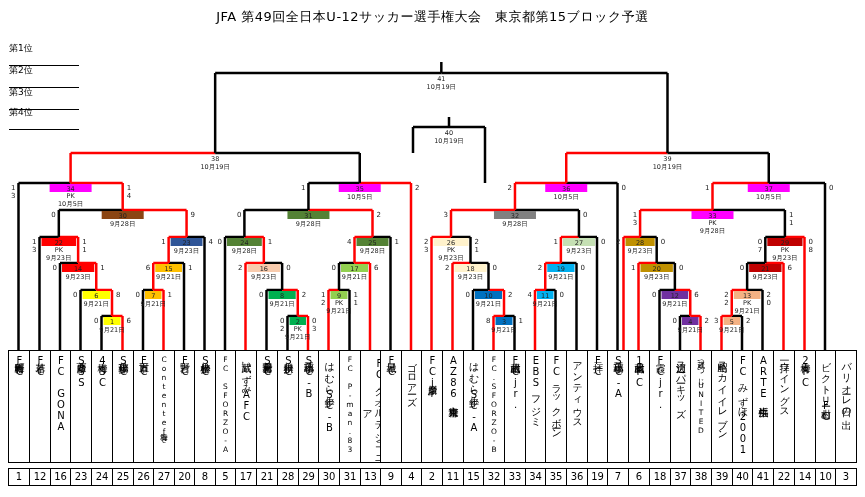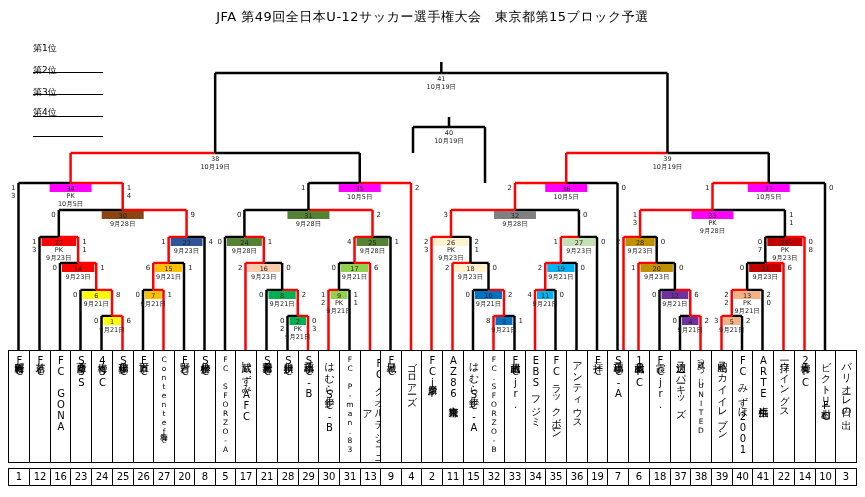--- a/index.html
+++ b/index.html
@@ -1,18 +1,18 @@
 <!DOCTYPE html>
 <html><head>
 <meta charset="utf-8">
 <style>
   html,body{margin:0;padding:0;background:#fff;}
   body{width:865px;height:497px;position:relative;overflow:hidden;font-family:"DejaVu Sans",sans-serif;color:#000;}
   #title{position:absolute;left:0;top:8px;width:865px;text-align:center;font-size:13px;letter-spacing:0.5px;}
-  .rank{position:absolute;left:33px;width:70px;font-size:9px;border-bottom:1.5px solid #000;padding-bottom:17px;}
+  .rank{position:absolute;left:9px;width:70px;font-size:9px;border-bottom:1.5px solid #000;padding-bottom:10px;}
   svg#bracket{position:absolute;left:0;top:0;}
   .team{position:absolute;top:350px;height:113px;border:1px solid #000;box-sizing:border-box;font-size:10px;line-height:12px;text-align:center;overflow:hidden;}
   .team span{display:block;writing-mode:vertical-rl;text-orientation:upright;margin:0 auto;padding-top:4px;letter-spacing:0px;}
   .team.small span{font-size:7.5px;line-height:9px;}
   .num{position:absolute;top:468px;height:18px;border:1px solid #000;box-sizing:border-box;font-size:10px;line-height:16px;text-align:center;}
   .lbl{font-family:"DejaVu Sans",sans-serif;font-size:6.5px;fill:#222;}
   .sc{font-family:"DejaVu Sans",sans-serif;font-size:7px;fill:#222;}
 </style>
 </head>
 <body>

